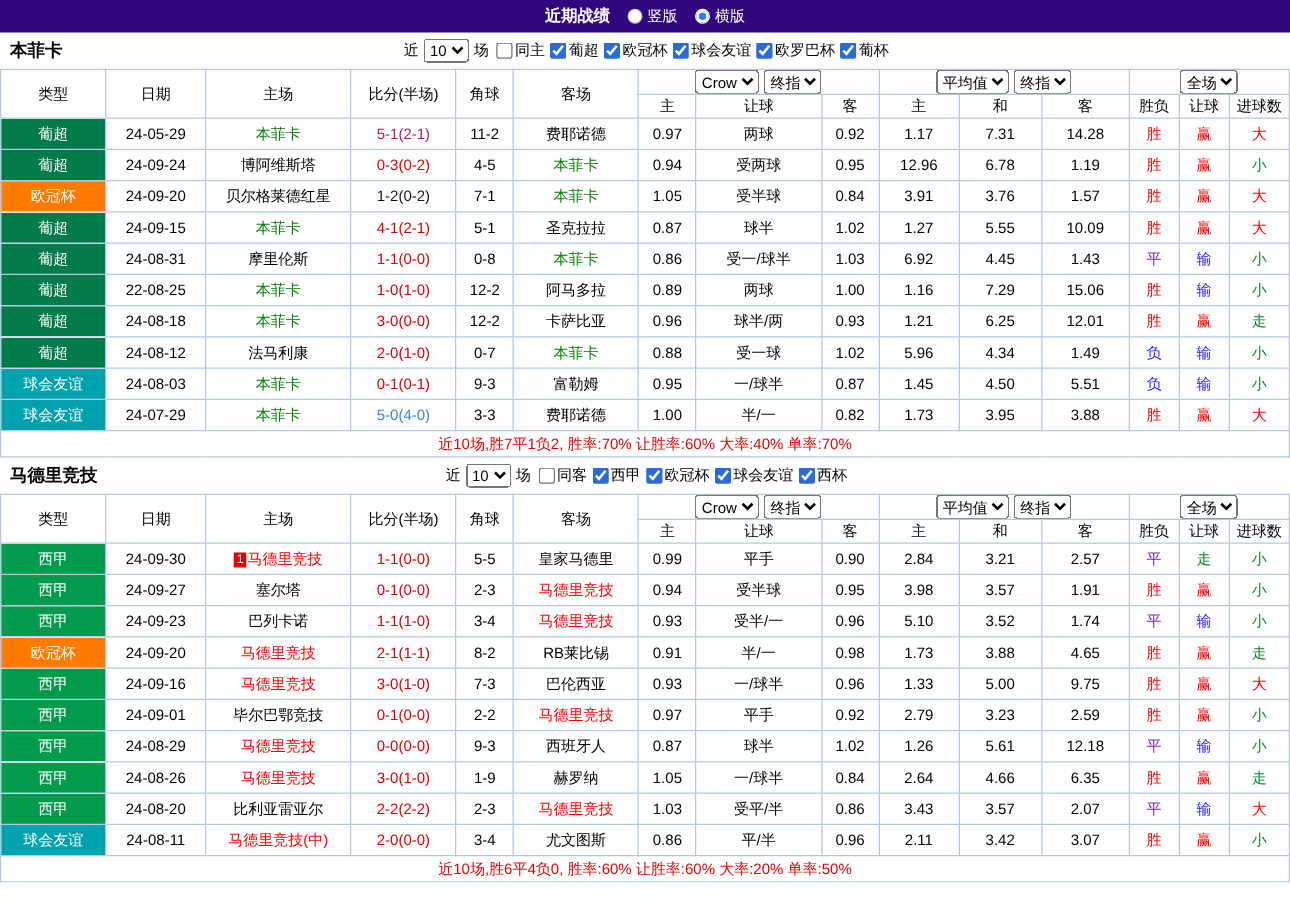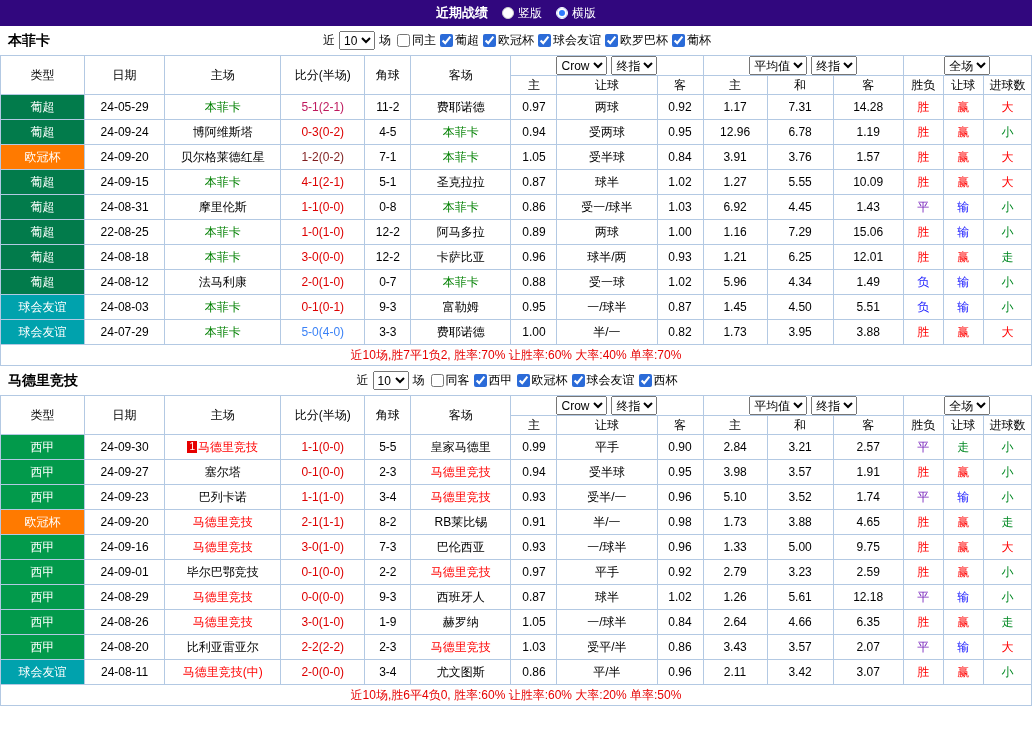--- a/index.html
+++ b/index.html
@@ -180,21 +180,21 @@
               <td>6.78</td>
               <td>1.19</td>
               <td style="color: rgb(255, 0, 0);">胜</td>
               <td style="color: rgb(255, 0, 0);">赢</td>
               <td style="color: rgb(0, 136, 34);">小</td>
             </tr>
             <tr>
               <td class="lg" style="background: rgb(255, 122, 0);">欧冠杯</td>
               <td>24-09-20</td>
               <td><span>贝尔格莱德红星</span></td>
-              <td style="color: #7f1d1d;">1-2(0-2)</td>
+              <td style="color: #0f172a;">1-2(0-2)</td>
               <td>7-1</td>
               <td><span style="color: rgb(0, 128, 0);">本菲卡</span></td>
               <td>1.05</td>
               <td>受半球</td>
               <td>0.84</td>
               <td>3.91</td>
               <td>3.76</td>
               <td>1.57</td>
               <td style="color: rgb(255, 0, 0);">胜</td>
               <td style="color: rgb(255, 0, 0);">赢</td>

